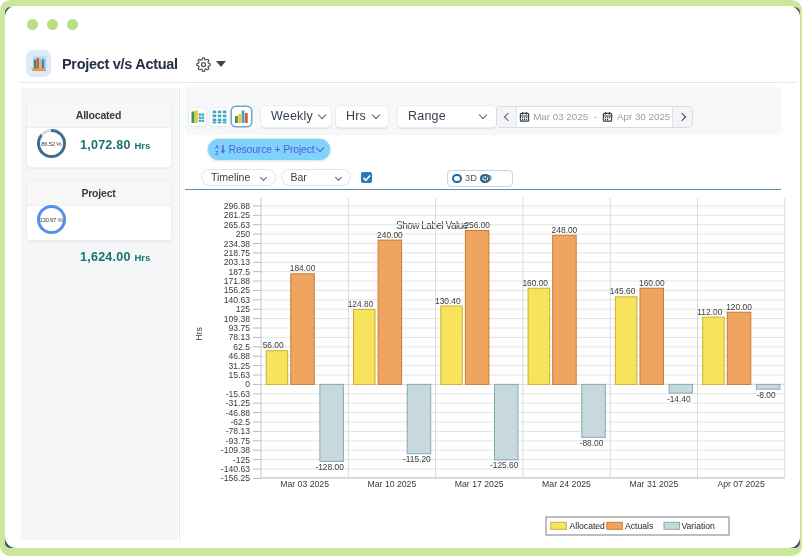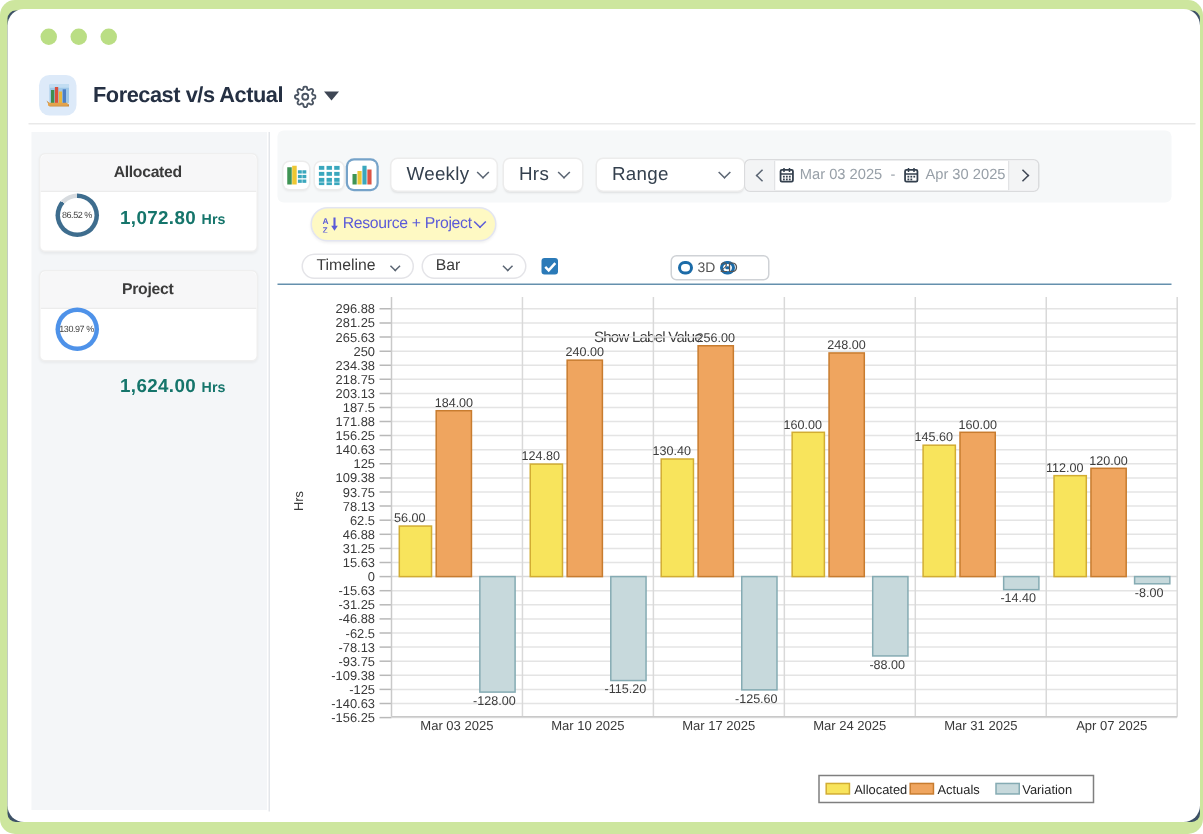--- a/index.html
+++ b/index.html
@@ -21,21 +21,21 @@
 .ring-in { position:absolute; inset:3px; background:#fff; border-radius:50%; display:flex; align-items:center; justify-content:center; font-size:6px; letter-spacing:-0.3px; color:#444; white-space:nowrap; }
 .cval { position:absolute; font-size:12.5px; font-weight:bold; color:#15756b; letter-spacing:0.25px;text-align:center; }
 .cval small { font-size:9.5px; letter-spacing:0; }
 .toolbar1 { position:absolute; left:184.5px; top:87px; width:596.5px; height:48px; background:#f6f8f9; border-radius:4px; }
 .ibtn { position:absolute; top:107.5px; background:#fff; border-radius:4px; box-shadow:0 0 0 1px #ececec, 0 1px 2px rgba(0,0,0,0.08); }
 .sel { position:absolute; top:105.5px; height:21.5px; background:#fff; border-radius:4px; box-shadow:0 0 0 1px #ececec, 0 1.5px 1.5px rgba(0,0,0,0.10); font-size:12.5px; letter-spacing:0.2px; color:#34404e; line-height:21.5px; padding-left:10px; }
 .chev { position:absolute; width:6px; height:6px; border-right:1.5px solid #5a6472; border-bottom:1.5px solid #5a6472; transform:rotate(45deg); }
 .dategrp { position:absolute; left:496px; top:106px; width:197px; height:21.5px; border:1px solid #dadbdd; border-radius:4px; background:#fff; display:flex; }
 .dbtn { width:20px; background:#f3f4f5; display:flex; align-items:center; justify-content:center; }
 .dmid { flex:1; display:flex; align-items:center; justify-content:center; gap:3.5px; font-size:9.8px; color:#98a0a8; }
-.rpbtn { position:absolute; left:207px; top:137.5px; width:124px; height:23.5px; border:1px solid #e3e5f1; border-radius:12px; background:#fef9c3; box-shadow:0 1px 2px rgba(0,0,0,0.06); display:flex; align-items:center; justify-content:center; gap:3px; font-size:10.5px; letter-spacing:-0.2px; color:#5b5bd8; white-space:nowrap; }
+.rpbtn { position:absolute; left:207px; top:137.5px; width:124px; height:23.5px; border:1px solid #e3e5f1; border-radius:12px; background:#7dd3fc; box-shadow:0 1px 2px rgba(0,0,0,0.06); display:flex; align-items:center; justify-content:center; gap:3px; font-size:10.5px; letter-spacing:-0.2px; color:#5b5bd8; white-space:nowrap; }
 .dd3 { position:absolute; top:169px; height:17px; border:1px solid #e4e4e8; border-radius:9px; background:#fff; font-size:10.5px; color:#3c3c3c; line-height:15px; padding-left:9px; }
 .cbox { position:absolute; left:360.5px; top:171.5px; width:11.5px; height:11.5px; background:#2b7ab8; border-radius:2px; }
 .slv { position:absolute; left:396px; top:171.5px; font-size:10px; color:#3f3f3f; letter-spacing:-0.5px;margin-top:48px; }
 .radgrp { position:absolute; left:447px; top:169.5px; width:66px; height:17px; border:1px solid #cfd2d6; border-radius:4px; background:#fff; }
 .blueline { position:absolute; left:185px; top:188.5px; width:596px; height:1.5px; background:#6590ad; }
 .chart { position:absolute; left:180px; top:191px; }
 </style>
 </head>
 <body>
 <div class="frame"></div>
@@ -51,21 +51,21 @@
 <rect x="4" y="2" width="13" height="13" rx="1" fill="#9fc8e8"></rect>
 <rect x="4" y="2" width="13" height="2.5" fill="#c2ddf2"></rect>
 <rect x="5" y="6" width="2.2" height="9" fill="#3d8f4f"></rect>
 <rect x="7.6" y="4" width="2.2" height="11" fill="#d94f3d"></rect>
 <rect x="10.2" y="7" width="2.2" height="8" fill="#e8b73a"></rect>
 <rect x="12.8" y="5.5" width="2.2" height="9.5" fill="#4d7fc4"></rect>
 <path d="M2 13 L5 15.5 L17 15.5 L17 17 L4 17 Z" fill="#c98c3f"></path>
 <rect x="3" y="14.5" width="13" height="2" fill="#e3a34c"></rect>
 </svg>
 </div>
-<div class="title">Forecast v/s Actual</div>
+<div class="title">Project v/s Actual</div>
 <svg class="abs" style="left:196px; top:57px;" width="15" height="15" viewBox="0 0 24 24" fill="none" stroke="#4b5563" stroke-width="2">
 <circle cx="12" cy="12" r="3.2"></circle>
 <path d="M19.4 15a1.65 1.65 0 0 0 .33 1.82l.06.06a2 2 0 1 1-2.83 2.83l-.06-.06a1.65 1.65 0 0 0-1.82-.33 1.65 1.65 0 0 0-1 1.51V21a2 2 0 1 1-4 0v-.09a1.65 1.65 0 0 0-1-1.51 1.65 1.65 0 0 0-1.82.33l-.06.06a2 2 0 1 1-2.83-2.83l.06-.06a1.65 1.65 0 0 0 .33-1.82 1.65 1.65 0 0 0-1.51-1H3a2 2 0 1 1 0-4h.09a1.65 1.65 0 0 0 1.51-1 1.65 1.65 0 0 0-.33-1.82l-.06-.06a2 2 0 1 1 2.83-2.83l.06.06a1.65 1.65 0 0 0 1.82.33h.09a1.65 1.65 0 0 0 1-1.51V3a2 2 0 1 1 4 0v.09a1.65 1.65 0 0 0 1 1.51h.09a1.65 1.65 0 0 0 1.82-.33l.06-.06a2 2 0 1 1 2.83 2.83l-.06.06a1.65 1.65 0 0 0-.33 1.82v.09a1.65 1.65 0 0 0 1.51 1H21a2 2 0 1 1 0 4h-.09a1.65 1.65 0 0 0-1.51 1z"></path>
 </svg>
 <div class="abs" style="left:216px; top:61px; width:0; height:0; border-left:5px solid transparent; border-right:5px solid transparent; border-top:6px solid #3e4654;"></div>
 
 <div class="hdr-divider"></div>
 <div class="sidebar"></div>
 <div class="vdivider"></div>
 

